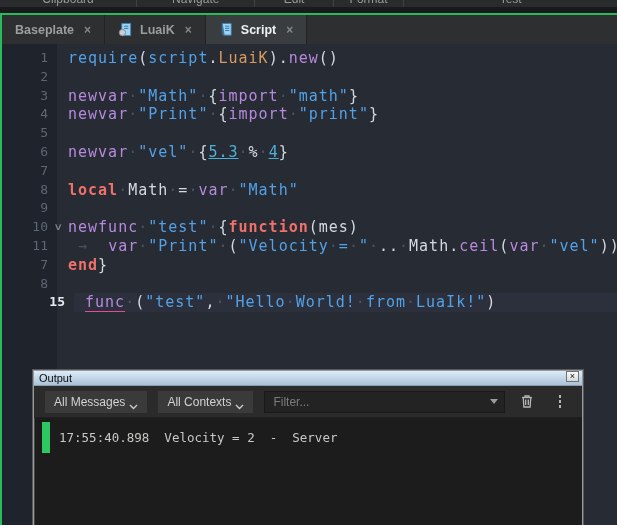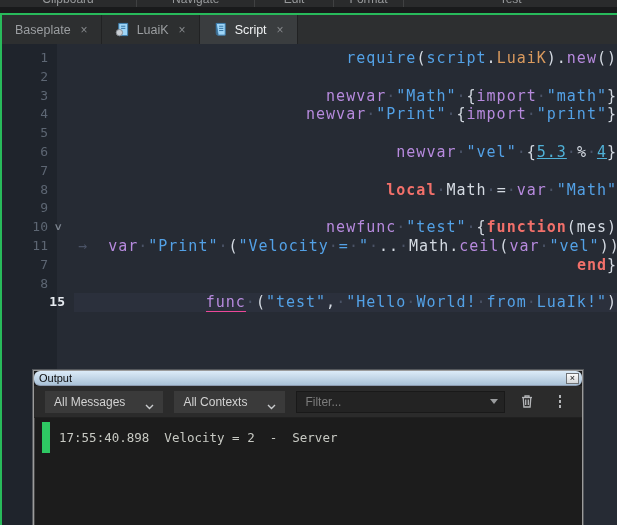--- a/index.html
+++ b/index.html
@@ -15,62 +15,62 @@
   .rgroup span{position:absolute;top:-8px;left:0;width:100%;text-align:center;
     font-size:12px;color:#97999b;white-space:nowrap;}
   #ribbon-shadow{position:absolute;left:0;top:7px;width:617px;height:6px;background:#191a1b;}
 
   
   #green-top{position:absolute;left:0;top:13px;width:617px;height:2px;}
   #green-left{position:absolute;left:0;top:13px;width:2px;height:512px;}
 
   
   #tabbar{position:absolute;left:2px;top:15px;width:615px;height:29px;background:#2d2f30;
-    display:flex;align-items:stretch;}
+    display:flex;align-items:stretch;font-weight:bold;}
   .tab{display:flex;align-items:center;gap:7px;padding:0 13px;background:#2d2f30;
     color:#9b9ea1;font-size:12.5px;border-right:1px solid #212223;cursor:default;}
   .tab.active{background:#3a3d3f;color:#eff1f3;}
   .tab-close{color:#85888b;font-size:12px;margin-left:3px;line-height:1;}
   .tab-icon{width:15px;height:15px;display:inline-block;}
 
   
   #editor{position:absolute;left:2px;top:44px;width:615px;height:481px;background:#262b34;}
   #gutter-bg{position:absolute;left:0;top:0;width:55px;height:481px;background:#1f242c;}
   #code-rows{position:absolute;left:0;top:5px;width:615px;}
   .code-row{display:flex;height:18.8px;line-height:18.8px;
     font-family:"DejaVu Sans Mono","Liberation Mono",monospace;font-size:15px;}
   .gutter-cell{width:55px;box-sizing:border-box;padding-right:9px;text-align:right;
     color:#5d6673;font-size:13px;position:relative;flex:none;}
   .gutter-cell.current{color:#e7ebf0;font-weight:bold;margin-left:17px;}
   .fold-arrow{position:absolute;right:-3px;top:0;width:12px;color:#7d8590;font-size:10px;
     transform:scaleX(1.4);}
-  .code-cell{flex:1;padding-left:11px;white-space:pre;letter-spacing:1px;overflow:hidden;text-align:right;}
+  .code-cell{flex:1;padding-left:11px;white-space:pre;letter-spacing:1px;overflow:hidden;}
   .code-cell.current{background:#2b303c;}
   .tk-b{color:var(--c-blue);}
   .tk-o{color:var(--c-orange);}
   .tk-p{color:var(--c-purple);}
   .tk-pu{color:var(--c-purple);border-bottom:4px solid #ec4899;}
   .tk-r{color:var(--c-red);font-weight:bold;}
   .tk-n{color:var(--c-num);text-decoration:underline;}
   .tk-w{color:var(--c-plain);}
   .tk-d,.tk-i{color:var(--c-dim);}
 
   
   #output-panel{position:absolute;left:33px;top:370px;width:550px;height:160px;
     background:#1c1c1c;border:1px solid #9b9b9b;box-sizing:border-box;
     box-shadow:0 0 0 1px #55585c;}
   #output-titlebar{height:14px;background:linear-gradient(#dcebf8,#aac2d7);
-    border-bottom:1px solid #8d9bb0;display:flex;align-items:center;padding:0 3px 0 5px;border-radius:6px;}
+    border-bottom:1px solid #8d9bb0;display:flex;padding:0 3px 0 5px;}
   #output-title{flex:1;font-size:11px;color:#0a0a0a;line-height:14px;}
   #output-close{width:13px;height:11px;background:linear-gradient(#fcfcfc,#d4d7d9);
     border:1px solid #6f7275;box-sizing:border-box;display:flex;align-items:center;
     justify-content:center;font-size:9px;color:#111;line-height:1;}
   #output-toolbar{height:31px;background:#2b2b2b;border-bottom:1px solid #202020;
     display:flex;align-items:center;gap:11px;padding:0 11px;}
-  .drop-btn{height:22px;background:#3a3a3a;display:flex;align-items:center;gap:20px;
+  .drop-btn{height:22px;background:#3a3a3a;display:flex;align-items:center;gap:4px;
     padding:0 9px;color:#d2d2d2;font-size:12px;white-space:nowrap;}
   .chev{width:9px;height:6px;flex:none;}
   #filter-box{flex:1;height:22px;background:#232323;border:1px solid #191919;
     box-sizing:border-box;display:flex;align-items:center;padding:0 6px;}
   #filter-input{flex:1;background:transparent;border:none;outline:none;
     color:#c5c5c5;font-size:12px;font-family:"Liberation Sans","DejaVu Sans",sans-serif;}
   #filter-input::placeholder{color:#7c7c7c;}
   #filter-arrow{width:0;height:0;border-left:4px solid transparent;
     border-right:4px solid transparent;border-top:5px solid #9a9c9e;margin-left:6px;}
   .tool-icon-btn{width:22px;height:22px;display:flex;align-items:center;justify-content:center;}

